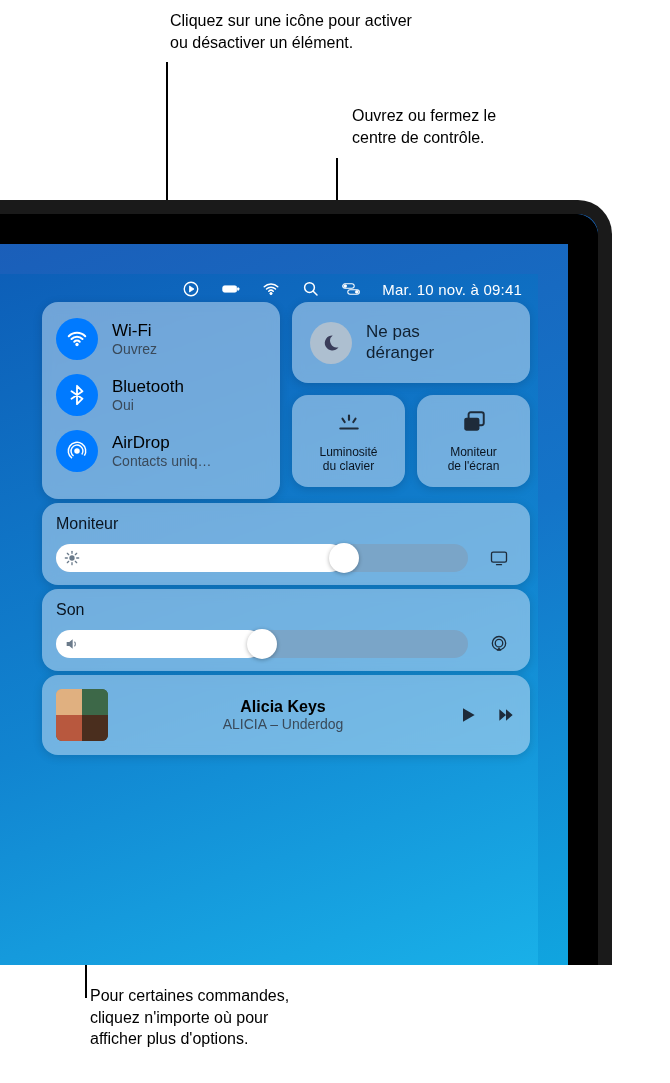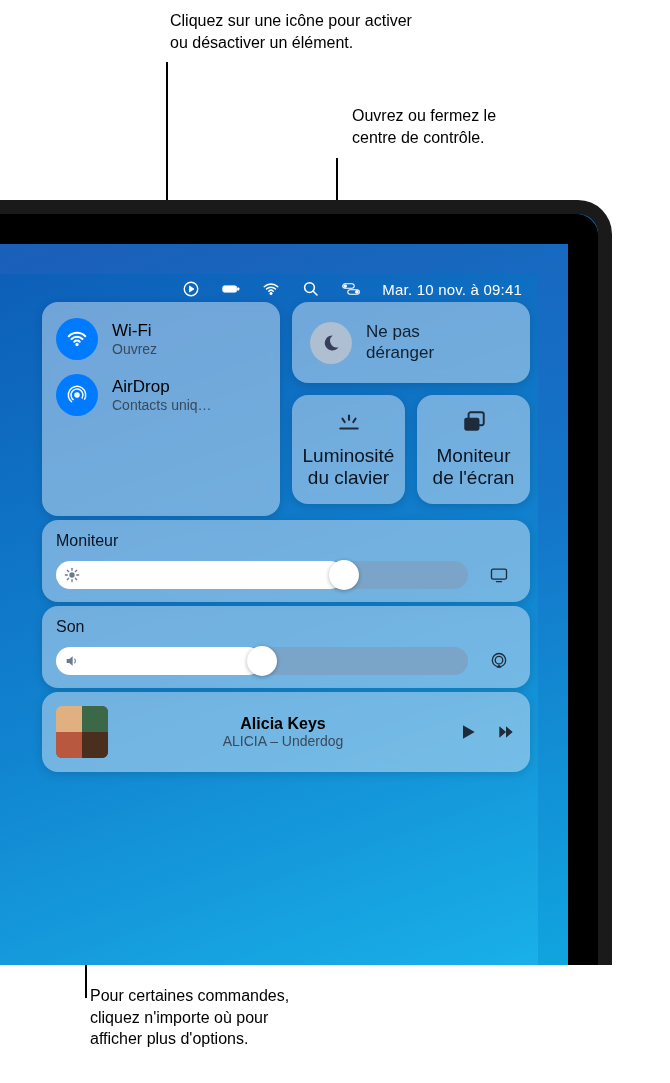--- a/index.html
+++ b/index.html
@@ -99,21 +99,21 @@
   .dnd-icon {
     width:42px; height:42px; border-radius:50%;
     background:#adbfd0;
     display:flex; align-items:center; justify-content:center;
   }
   .dnd-icon svg { width:20px; height:20px; fill:#3a3d5a; }
   .dnd-label { font-size:17px; font-weight:500; line-height:1.25; }
   .sub-grid { display:grid; grid-template-columns:1fr 1fr; gap:12px; }
   .small-card { display:flex; flex-direction:column; align-items:center; justify-content:center; gap:6px; padding:14px 8px;}
   .small-card .sc-icon svg { width:26px; height:26px; fill:#1e2b3a; }
-  .small-card .sc-label { font-size:19px; text-align:center; line-height:1.2; color:#0a1420;}
+  .small-card .sc-label { font-size:12px; text-align:center; line-height:1.2; color:#0a1420;}
   .slider-card {}
   .slider-card .sc-title { font-size:16px; font-weight:500; margin-bottom:10px; color:#0a1420;}
   .slider-row { display:flex; align-items:center; gap:14px; }
   .slider-track {
     flex:1; height:28px; border-radius:14px;
     background:#7aa5c8;
     position:relative;
   }
   .slider-fill {
     position:absolute; left:0; top:0; bottom:0;
@@ -219,20 +219,31 @@
                   </svg>
               </div>
               <div class="toggle-text">
                 <div class="toggle-title">Wi-Fi</div>
                 <div class="toggle-sub">Ouvrez</div>
               </div>
             </div>
             <div class="toggle-row">
               <div class="circle-icon">
                 <svg viewBox="0 0 24 24">
+                    <path d="M12 2v20l6-6-12-8m0 8l12-8-6-6" fill="none" stroke="#fff" stroke-width="2" stroke-linejoin="round" stroke-linecap="round"></path>
+                  </svg>
+              </div>
+              <div class="toggle-text">
+                <div class="toggle-title">Bluetooth</div>
+                <div class="toggle-sub">Oui</div>
+              </div>
+            </div>
+            <div class="toggle-row">
+              <div class="circle-icon">
+                <svg viewBox="0 0 24 24">
                     <circle cx="12" cy="12" r="3" fill="#fff"></circle>
                     <circle cx="12" cy="12" r="6.5" fill="none" stroke="#fff" stroke-width="1.6" stroke-dasharray="30 10" transform="rotate(125 12 12)"></circle>
                     <circle cx="12" cy="12" r="9.5" fill="none" stroke="#fff" stroke-width="1.6" stroke-dasharray="44 16" transform="rotate(125 12 12)"></circle>
                   </svg>
               </div>
               <div class="toggle-text">
                 <div class="toggle-title">AirDrop</div>
                 <div class="toggle-sub">Contacts uniq…</div>
               </div>
             </div>

